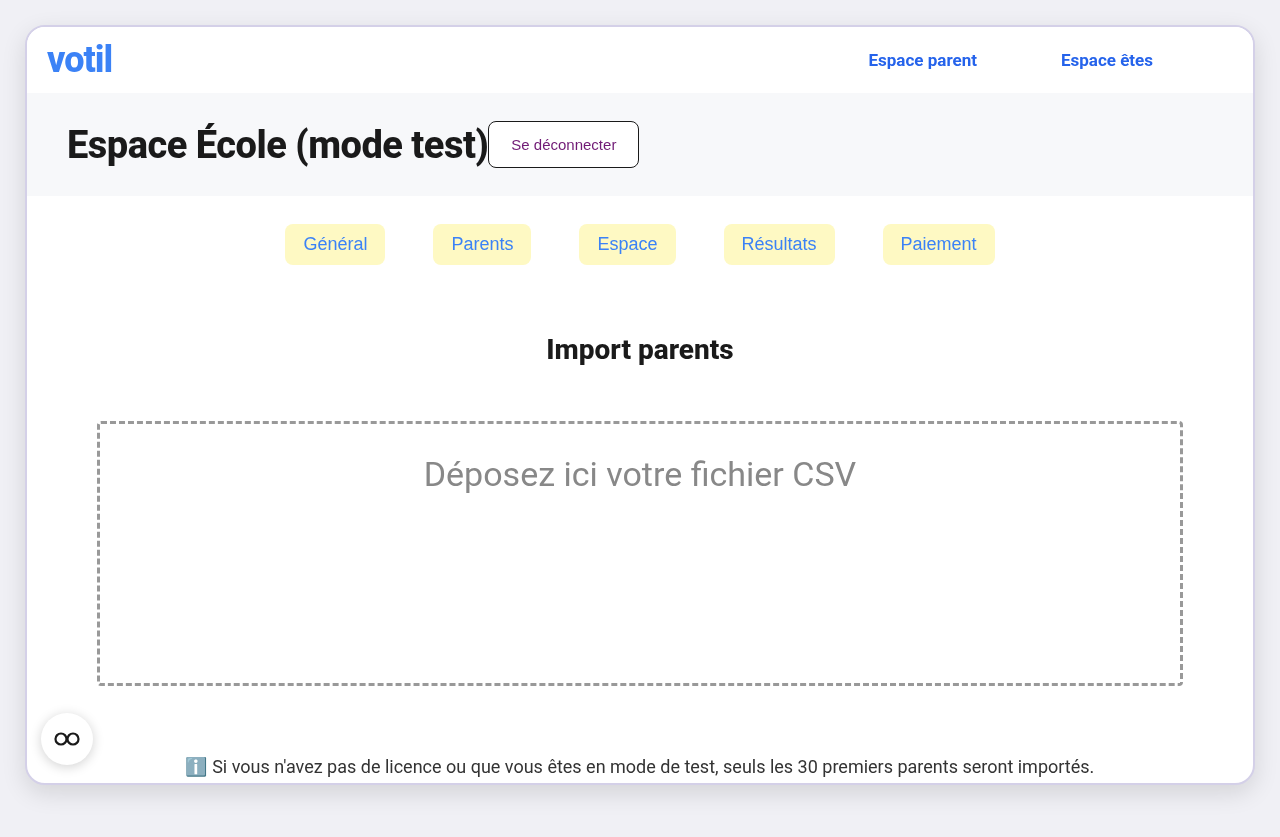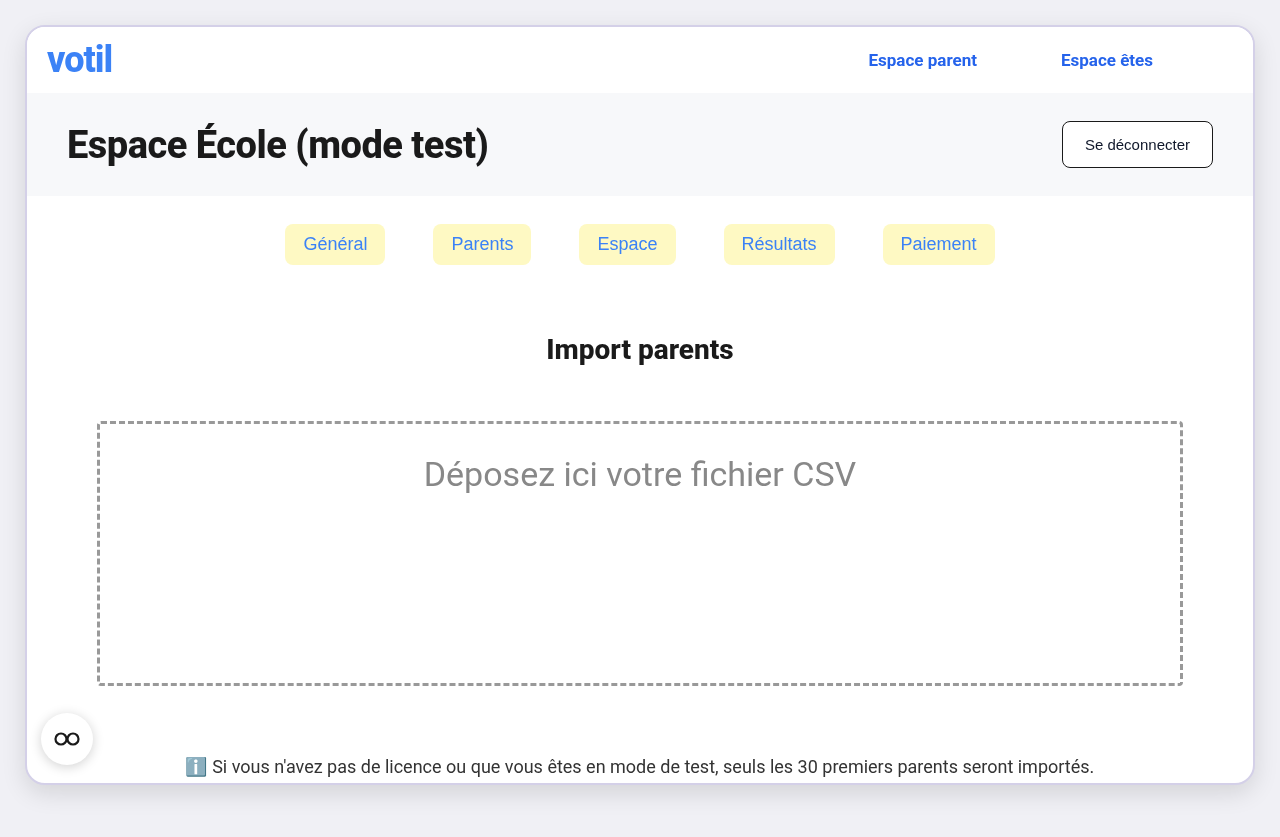--- a/index.html
+++ b/index.html
@@ -52,39 +52,38 @@
       font-weight: 700;
       font-size: 17px;
       text-decoration: none;
       cursor: pointer;
     }
     
     .header-section {
       background: #f7f8fa;
       padding: 28px 40px;
       display: flex;
-      justify-content: space-between;
       align-items: center;
     }
     
     .page-title {
       font-size: 38px;
       font-weight: 800;
       color: #1a1a1a;
       letter-spacing: -0.5px;
     }
     
     .logout-button {
       background: #ffffff;
       border: 1.5px solid #1a1a1a;
       border-radius: 8px;
       padding: 14px 22px;
       font-size: 15px;
       font-weight: 500;
-      color: #0f172a;
+      color: #701a75;
       cursor: pointer;
     }
     
     .tabs-section {
       display: flex;
       justify-content: center;
       gap: 48px;
       padding: 28px 0;
       background: #ffffff;
     }

